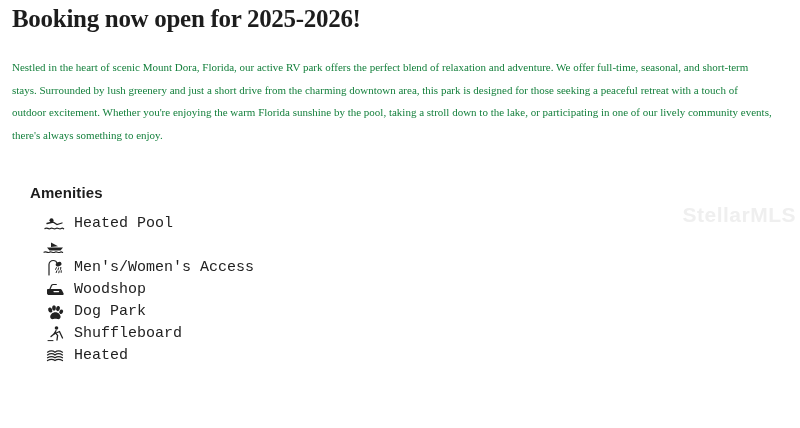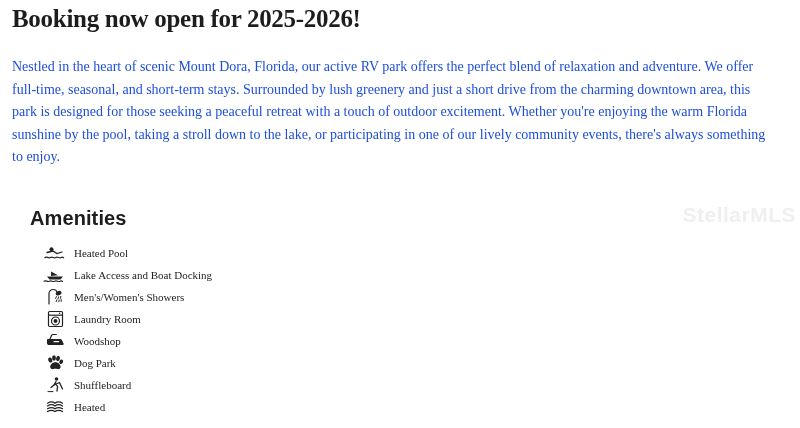--- a/index.html
+++ b/index.html
@@ -29,31 +29,31 @@
     letter-spacing: -0.3px;
     color: #1d1d1d;
     margin: 0;
     padding: 4px 0 0 4px;
     line-height: 30px;
   }
   .body-copy {
     margin: 0;
     padding: 22px 18px 0 4px;
     font-family: "Liberation Serif", serif;
-    font-size: 14px;
+    font-size: 11px;
     line-height: 22.5px;
-    color: #1d4ed8;
+    color: #15803d;
     text-align: left;
     max-width: 782px;
   }
   .amenities-title {
     margin: 0;
     padding: 38px 0 0 22px;
     font-family: "Liberation Sans", sans-serif;
-    font-size: 20px;
+    font-size: 15px;
     font-weight: bold;
     color: #1d1d1d;
     letter-spacing: 0.1px;
   }
   .amenities-list {
     list-style: none;
     margin: 0;
     padding: 12px 0 0 30px;
   }
   .amenity-row {
@@ -68,22 +68,22 @@
     height: 20px;
     display: flex;
     align-items: center;
     justify-content: center;
     color: #222222;
   }
   .amenity-icon svg {
     display: block;
   }
   .amenity-label {
-    font-family: Liberation Serif, serif;
-    font-size: 11px;
+    font-family: Liberation Mono, monospace;
+    font-size: 15px;
     color: #222222;
     line-height: 14px;
     padding-left: 2px;
   }
   .watermark {
     position: absolute;
     right: 4px;
     top: 203px;
     font-family: "Liberation Sans", sans-serif;
     font-size: 21px;
@@ -119,47 +119,34 @@
     </li>
 
     <li class="amenity-row">
       <span class="amenity-icon">
         <svg width="24" height="16" viewBox="0 0 24 16" fill="none" stroke="#222" stroke-width="1.2" stroke-linecap="round">
           <path d="M4 9.5 L20 9.5 L17.5 12.5 L6.5 12.5 Z" fill="#222" stroke="none"></path>
           <path d="M8 9 L8 4.5 L15 8.2" fill="#222" stroke="none"></path>
           <path d="M1 14.2 c2-1.3 3.4 1.2 5.4 0 c2-1.2 3.4 1.2 5.4 0 c2-1.2 3.4 1.2 5.4 0 c1-0.6 1.6-0.3 2.4 0.2"></path>
         </svg>
       </span>
-      <span class="amenity-label">Lake Access and Boat Docking</span>
     </li>
 
     <li class="amenity-row">
       <span class="amenity-icon">
         <svg width="18" height="18" viewBox="0 0 18 18" fill="none" stroke="#222" stroke-width="1.2" stroke-linecap="round">
           <path d="M3 16 L3 5.5 c0-2.4 2-4 4.2-4 c2 0 3.4 1.2 3.8 2.6"></path>
           <ellipse cx="12.6" cy="5.2" rx="3" ry="2.1" fill="#222" stroke="none" transform="rotate(-25 12.6 5.2)"></ellipse>
           <path d="M10.4 8.6 L9.6 10.4 M12.6 8.8 L12 10.8 M14.8 8.4 L14.6 10.4" stroke-width="1"></path>
           <path d="M10.8 11.8 L10.2 13.6 M13.2 12 L12.8 13.8 M15.2 11.6 L15.2 13.4" stroke-width="1"></path>
         </svg>
       </span>
-      <span class="amenity-label">Men's/Women's Showers</span>
-    </li>
-
-    <li class="amenity-row">
-      <span class="amenity-icon">
-        <svg width="17" height="18" viewBox="0 0 17 18" fill="none" stroke="#222" stroke-width="1.2">
-          <rect x="1.5" y="1.5" width="14" height="15" rx="1.2"></rect>
-          <line x1="1.5" y1="5.2" x2="15.5" y2="5.2"></line>
-          <circle cx="8.5" cy="11" r="4"></circle>
-          <circle cx="8.5" cy="11" r="2" fill="#222" stroke="none"></circle>
-          <circle cx="12.6" cy="3.3" r="0.8" fill="#222" stroke="none"></circle>
-        </svg>
-      </span>
-      <span class="amenity-label">Laundry Room</span>
-    </li>
+      <span class="amenity-label">Men's/Women's Access</span>
+    </li>
+
 
     <li class="amenity-row">
       <span class="amenity-icon">
         <svg width="20" height="17" viewBox="0 0 20 17" fill="none" stroke="#222" stroke-width="1.2" stroke-linecap="round">
           <path d="M2 11.5 L2 8 c0-0.6 0.5-1 1-1 l12 0 c0.8 0 1.6 0.5 2 1.3 l1.6 3.2 c0.3 0.8-0.2 1.5-1 1.5 L4 13 c-1.1 0-2-0.7-2-1.5 Z" fill="#222" stroke="none"></path>
           <path d="M5 7 L6.5 3.6 c0.3-0.7 1-1.1 1.8-1.1 l3 0"></path>
           <path d="M9 9.6 L13.6 9.6" stroke="#fff" stroke-width="1.2"></path>
         </svg>
       </span>
       <span class="amenity-label">Woodshop</span>

